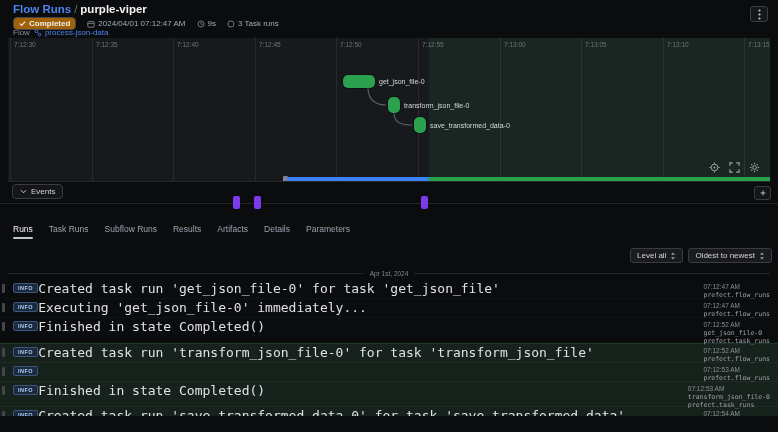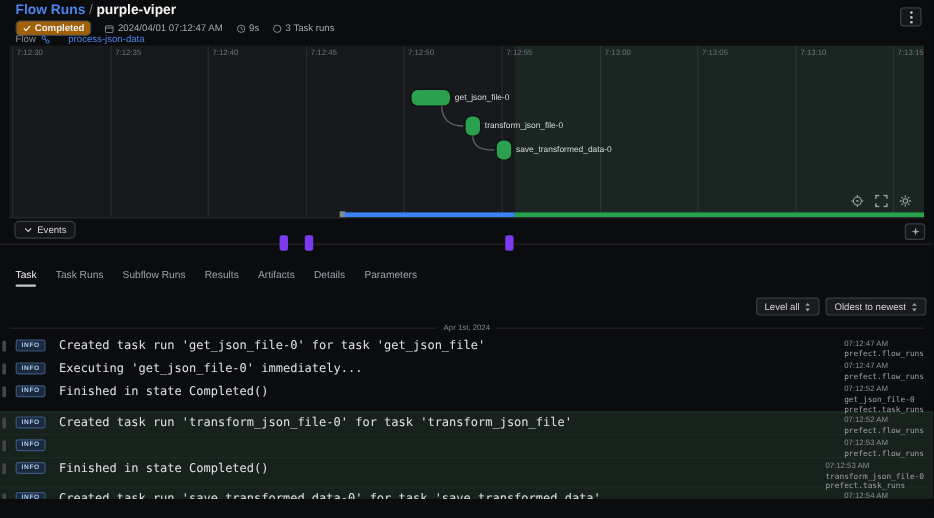--- a/index.html
+++ b/index.html
@@ -14,21 +14,21 @@
   
   .breadcrumb { position:absolute; left:13px; top:3px; font-size:11.5px; font-weight:bold; }
   .crumb-link { color:#4d84ee; }
   .crumb-sep  { color:#6b7280; font-weight:normal; padding:0 3px; }
   .crumb-current { color:#f4f4f5; }
   .meta-row { position:absolute; left:13px; top:17px; display:flex; align-items:center; gap:11px; font-size:8px; color:#b9bdc5; }
   .meta-item { display:flex; align-items:center; gap:3px; color:#a6aab2; }
   .state-badge { display:flex; align-items:center; gap:3px; background:#a16207; border:1px solid #43464d; color:#ededf0; border-radius:4px; padding:1px 5px; font-size:8px; font-weight:bold; }
   .flow-row { position:absolute; left:13px; top:28px; display:flex; align-items:center; gap:4px; font-size:8px; }
   .flow-label { color:#8b8f98; }
-  .flow-link { display:flex; align-items:flex-end; gap:15px; color:#4d84ee; }
+  .flow-link { display:flex; align-items:flex-end; gap:3px; color:#4d84ee; }
   .kebab-btn { position:absolute; right:10px; top:6px; width:18px; height:16px; border:1px solid #3c3e44; border-radius:3px; display:flex; align-items:center; justify-content:center; color:#c2c5cb; background:#16171a; }
 
   
   .chart { position:absolute; left:8px; top:38px; width:762px; height:144px; background:#18191c; border-bottom:1px solid #26272b; overflow:hidden; }
   .gridline { position:absolute; top:0; bottom:0; width:1px; background:rgba(155,160,170,0.13); }
   .tick-label { position:absolute; top:3px; font-size:6.5px; color:#70747d; white-space:nowrap; }
   .green-overlay { position:absolute; left:421px; width:341px; top:0; height:144px; background:rgba(43,161,79,0.10); }
   .node { position:absolute; background:#2ba14f; border-radius:5px; box-shadow:0 0 0 1px rgba(0,0,0,0.35); }
   .node-label { position:absolute; font-size:7px; color:#d6d8dc; white-space:nowrap; }
   .edges { position:absolute; left:0; top:0; }
@@ -55,21 +55,21 @@
 
   
   .logs { position:absolute; left:0; right:0; top:266px; bottom:0; overflow:hidden; }
   .date-divider { display:flex; align-items:center; gap:6px; margin:3px 8px 2px 8px; height:9px; }
   .date-divider .line { flex:1; height:1px; background:#232428; }
   .date-divider .txt { font-size:6.5px; color:#82868f; white-space:nowrap; }
   .log-row { position:relative; display:flex; align-items:flex-start; height:19px; padding-top:3px; border-bottom:1px solid rgba(255,255,255,0.025); }
   .log-row.tall { height:25px; }
   .row-tick { position:absolute; left:2px; top:4px; width:3px; height:9px; background:#44464c; border-radius:1px; }
   .lvl-badge { margin-left:13px; font-size:5.5px; font-weight:bold; letter-spacing:0.5px; color:#a9cdf8; background:#1c2a3d; border:1px solid #3a567f; border-radius:2px; padding:1px 4px; line-height:6px; }
-  .log-msg { margin-left:11px; font-family:"DejaVu Sans Mono", monospace; font-size:10px; color:#e0e1e5; line-height:9px; padding-top:1px; white-space:nowrap; }
+  .log-msg { font-family:"DejaVu Sans Mono", monospace; font-size:13px; color:#e0e1e5; line-height:9px; padding-top:1px; white-space:nowrap; }
   .log-meta { margin-left:auto; margin-right:8px; font-size:6.5px; line-height:8px; color:#8b8f98; }
   .log-meta .src, .log-meta .task { font-family:"DejaVu Sans Mono", monospace; color:#9da1a9; }
   .green-group { background:#18221c; border-top:1px solid rgba(43,161,79,0.18); }
   .green-group .log-row { border-bottom:1px solid rgba(255,255,255,0.035); }
 
   .icon { flex:none; }
 </style>
 </head>
 <body>
 
@@ -212,21 +212,21 @@
   <div class="event-marker" style="left:233px"></div>
   <div class="event-marker" style="left:254px"></div>
   <div class="event-marker" style="left:421px"></div>
   <div class="events-opt-btn">
     <svg width="8" height="8" viewBox="0 0 10 10">
         <path d="M5 0.8 L6 4 L9.2 5 L6 6 L5 9.2 L4 6 L0.8 5 L4 4 Z" fill="#9ca3af"></path>
       </svg>
   </div>
 
   <div class="tabs">
-    <span class="tab active">Task</span>
+    <span class="tab active">Runs</span>
     <span class="tab">Task Runs</span>
     <span class="tab">Subflow Runs</span>
     <span class="tab">Results</span>
     <span class="tab">Artifacts</span>
     <span class="tab">Details</span>
     <span class="tab">Parameters</span>
   </div>
 
   <div class="filters">
     <div class="select-btn">

